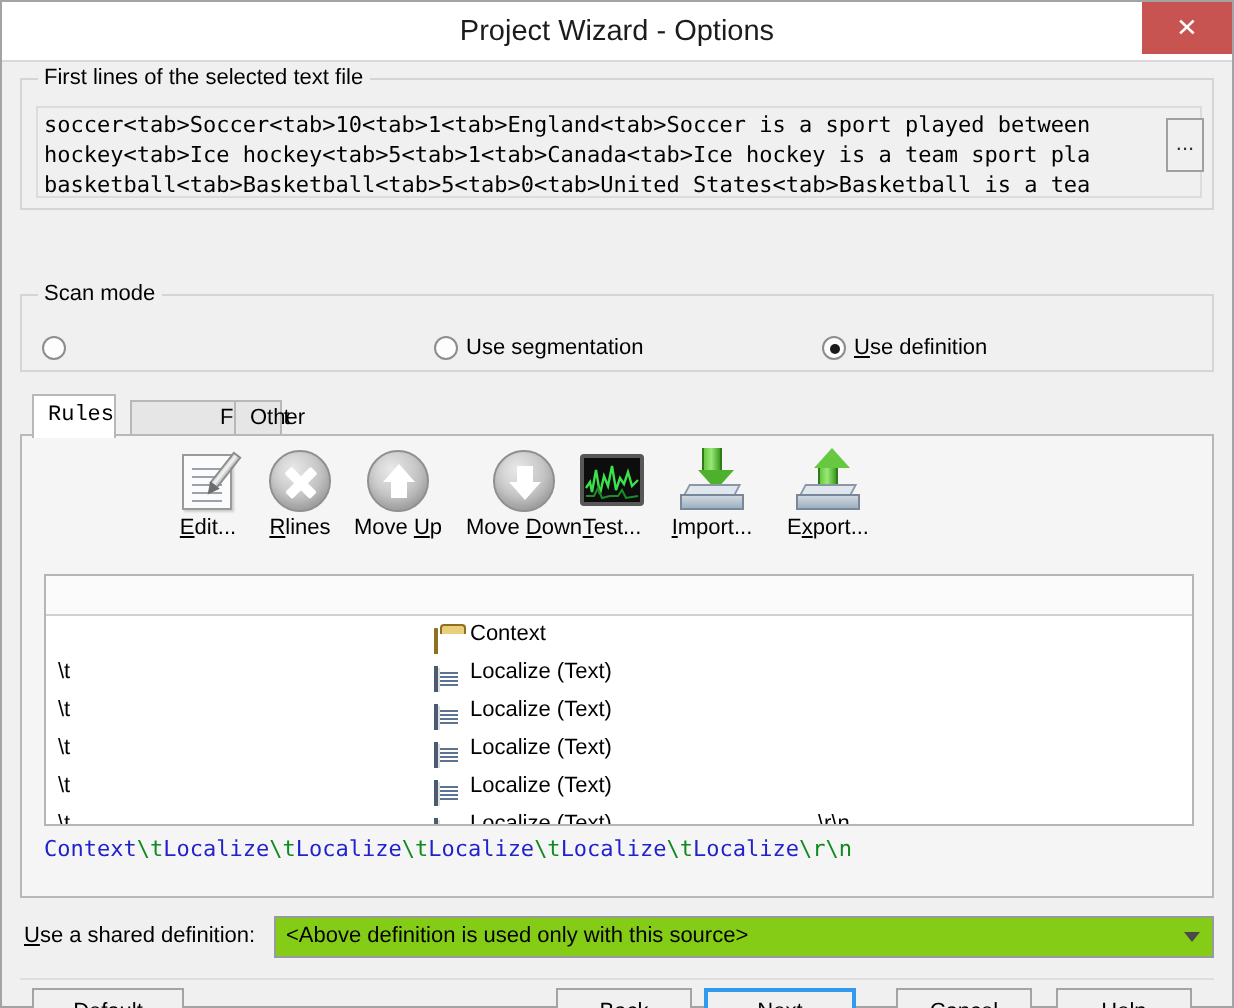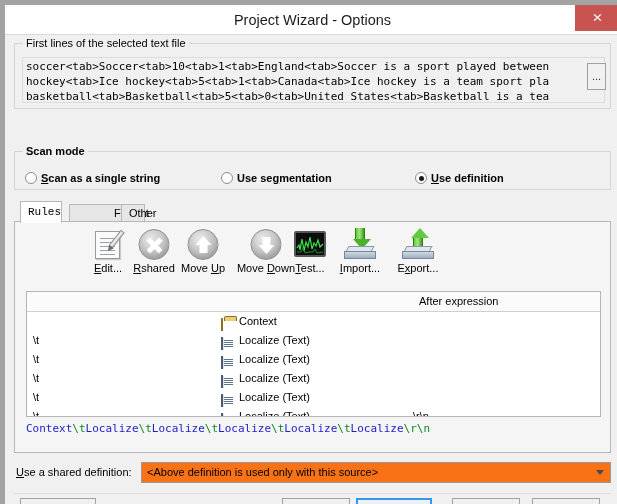--- a/index.html
+++ b/index.html
@@ -10,21 +10,21 @@
     font-family: "Liberation Sans", sans-serif;
     font-size: 11px;
     color: #000000;
     overflow: hidden;
   }
 
   
   .window {
     position: absolute; inset: 0;
     background: #f0f0f0;
-    border: 5px solid #a3a3a3;
+    border: 1px solid #a3a3a3;
   }
   .titlebar {
     position: absolute; left: 0; top: 0; width: 615px; height: 30px;
     background: #ffffff;
     border-bottom: 1px solid #d9d9d9;
   }
   .title-text {
     position: absolute; left: 0; top: 0; width: 615px; height: 30px;
     line-height: 30px; text-align: center;
     font-size: 14.5px; color: #1c1c1c;
@@ -82,21 +82,21 @@
     border: 1px solid #a0a0a0;
     text-align: center;
     line-height: 25px;
     font-size: 11px;
     color: #333;
     cursor: pointer;
     letter-spacing: 0px;
   }
 
   
-  #grp-scanmode { left: 9px; top: 116px; width: 597px; height: 39px; font-weight: bold; }
+  #grp-scanmode { left: 9px; top: 116px; width: 597px; height: 39px; }
   .radio-row { position: absolute; left: 0; top: 17px; width: 100%; height: 18px; }
   .radio-item {
     position: absolute; height: 18px;
     display: flex; align-items: center;
     cursor: pointer;
   }
   .radio-circle {
     width: 12px; height: 12px; border-radius: 50%;
     border: 1px solid #8d8d8d;
     background: #fdfdfd;
@@ -334,21 +334,21 @@
   .s-blue { color: #2222cc; }
   .s-green { color: #0f8a1f; }
 
   
   .shared-label {
     position: absolute; left: 11px; top: 431px;
     font-size: 11px; color: #000; white-space: nowrap;
   }
   .combo {
     position: absolute; left: 136px; top: 427px; width: 470px; height: 21px;
-    background: #f97316;
+    background: #84cc16;
     border: 1px solid #9a9a9a;
     cursor: pointer;
   }
   .combo-text {
     position: absolute; left: 5px; top: 0; right: 22px; height: 19px;
     line-height: 19px; font-size: 11px; color: #000;
     white-space: nowrap; overflow: hidden;
   }
   .combo-arrow {
     position: absolute; right: 6px; top: 7px;
@@ -402,21 +402,20 @@
       </div>
       <div class="dots-btn">...</div>
     </div>
 
     <div class="group" id="grp-scanmode">
       <span class="legend">Scan mode</span>
       <div class="radio-row">
 
         <div class="radio-item" style="left:10px;">
           <span class="radio-circle"></span>
-          <span class="radio-label"><span></span><span class="ul">S</span><span>can as a single string</span></span>
         </div>
 
         <div class="radio-item" style="left:206px;align-items:center;">
           <span class="radio-circle"></span>
           <span class="radio-label"><span>Use se</span><span class="ul">g</span><span>mentation</span></span>
         </div>
 
         <div class="radio-item" style="left:400px;">
           <span class="radio-circle checked"></span>
           <span class="radio-label"><span></span><span class="ul">U</span><span>se definition</span></span>
@@ -450,21 +449,21 @@
           <div class="tlabel"><span></span><span class="ul">E</span><span>dit...</span></div>
         </div>
 
         <div class="tool" style="left:110px;">
           <div class="ico">
             <div class="circ-icon circ-gray">
               <div class="xm1"></div>
                 <div class="xm2"></div>
             </div>
           </div>
-          <div class="tlabel"><span></span><span class="ul">R</span><span>shared</span></div>
+          <div class="tlabel"><span></span><span class="ul">R</span><span>lines</span></div>
         </div>
 
         <div class="tool" style="left:157px;width:62px;">
           <div class="ico">
             <div class="circ-icon circ-gray">
                 <div class="arr-up"></div>
               </div>
           </div>
           <div class="tlabel"><span>Move </span><span class="ul">U</span><span>p</span></div>
         </div>
@@ -515,21 +514,20 @@
                 <div class="front"></div>
               </div>
           </div>
           <div class="tlabel"><span>E</span><span class="ul">x</span><span>port...</span></div>
         </div>
 
       </div>
 
       <div class="grid">
         <div class="grid-head">
-          <div class="gcol" style="left:386px;width:187px;border-right:none;">After expression</div>
         </div>
         <div class="grid-rows">
 
           <div class="grow">
             <div class="gcell cell-before"></div>
             <div class="gcell cell-type">
               <span class="ficon"><span class="ic-context"></span></span>
               <span>Context</span>
             </div>
             <div class="gcell cell-after"></div>

